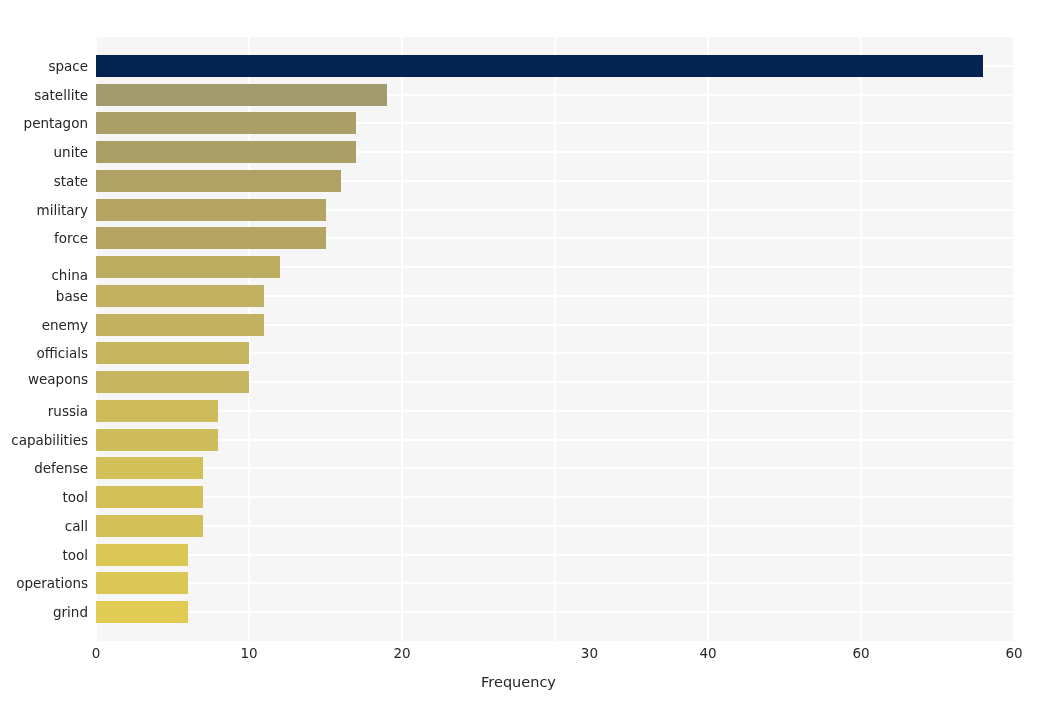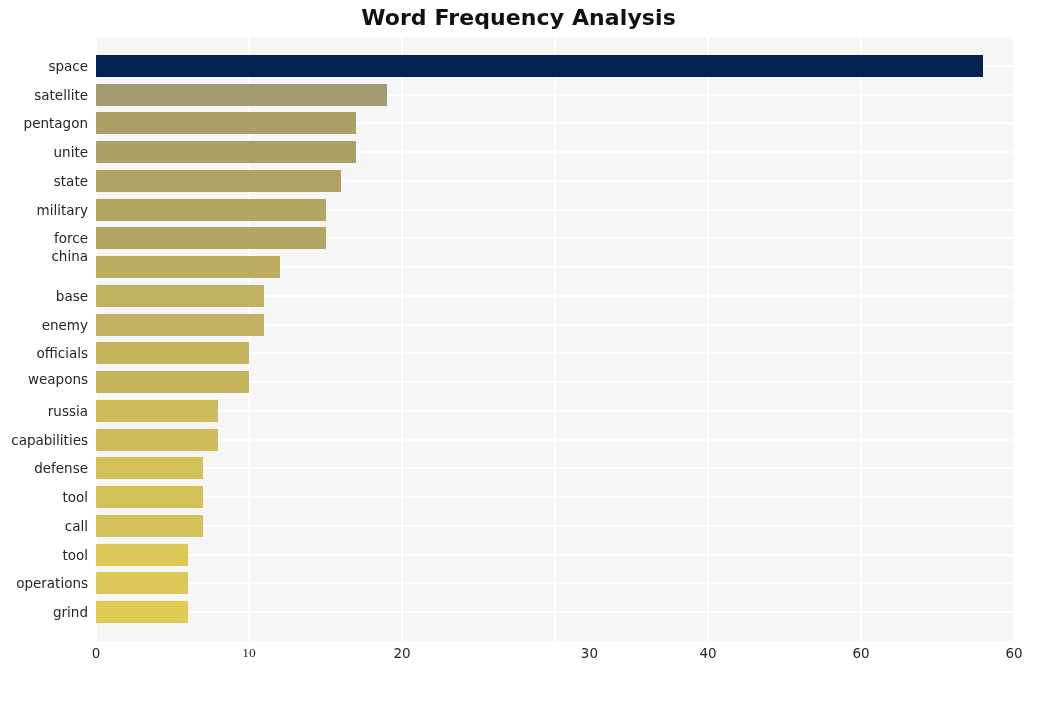--- a/index.html
+++ b/index.html
@@ -100,21 +100,20 @@
     text-align: center;
     font-size: 14.5px;
     color: #262626;
   }
 </style>
 </head>
 <body>
 
 <div id="figure">
 
-  <div id="chart-title">Word Frequency Analysis</div>
 
   <div id="plot-area">
       <div class="vgrid" style="left: -1px;"></div>
       <div class="vgrid" style="left: 152px;"></div>
       <div class="vgrid" style="left: 305px;"></div>
       <div class="vgrid" style="left: 458px;"></div>
       <div class="vgrid" style="left: 611px;"></div>
       <div class="vgrid" style="left: 764px;"></div>
       <div class="vgrid" style="left: 917px;"></div>
       <div class="hgrid" style="top: 27.7619px;"></div>
@@ -160,39 +159,40 @@
     </div>
 
   <div id="y-labels">
       <div class="ylabel" style="top: 19.7619px;">space</div>
       <div class="ylabel" style="top: 48.5238px;">satellite</div>
       <div class="ylabel" style="top: 77.2857px;">pentagon</div>
       <div class="ylabel" style="top: 106.048px;">unite</div>
       <div class="ylabel" style="top: 134.81px;">state</div>
       <div class="ylabel" style="top: 163.571px;">military</div>
       <div class="ylabel" style="top: 192.333px;">force</div>
-      <div class="ylabel" style="top: 210px;">china</div>
+      <div class="ylabel" style="top: 229px;">china</div>
       <div class="ylabel" style="top: 249.857px; padding-left: 40px;">base</div>
       <div class="ylabel" style="top: 278.619px;">enemy</div>
       <div class="ylabel" style="top: 307.381px;">officials</div>
       <div class="ylabel" style="top: 333px;">weapons</div>
       <div class="ylabel" style="top: 364.905px;">russia</div>
       <div class="ylabel" style="top: 393.667px;">capabilities</div>
       <div class="ylabel" style="top: 422.429px;">defense</div>
       <div class="ylabel" style="top: 451.19px;">tool</div>
       <div class="ylabel" style="top: 479.952px;">call</div>
       <div class="ylabel" style="top: 508.714px;">tool</div>
       <div class="ylabel" style="top: 537.476px;">operations</div>
       <div class="ylabel" style="top: 566.238px;">grind</div>
     </div>
 
   <div id="x-ticks">
       <div class="xtick" style="left: 96px;">0</div>
-      <div class="xtick" style="left: 249px; font-family: Liberation Serif, serif;">10</div>
+      <div class="xtick" style="left: 249px;">10</div>
       <div class="xtick" style="left: 402px;">20</div>
       <div class="xtick" style="left: 568px; text-align: right;">30</div>
       <div class="xtick" style="left: 708px;">40</div>
       <div class="xtick" style="left: 861px;">60</div>
       <div class="xtick" style="left: 1014px;">60</div>
     </div>
 
+  <div id="x-axis-label">Frequency</div>
 
 </div>
 
 </body></html>

